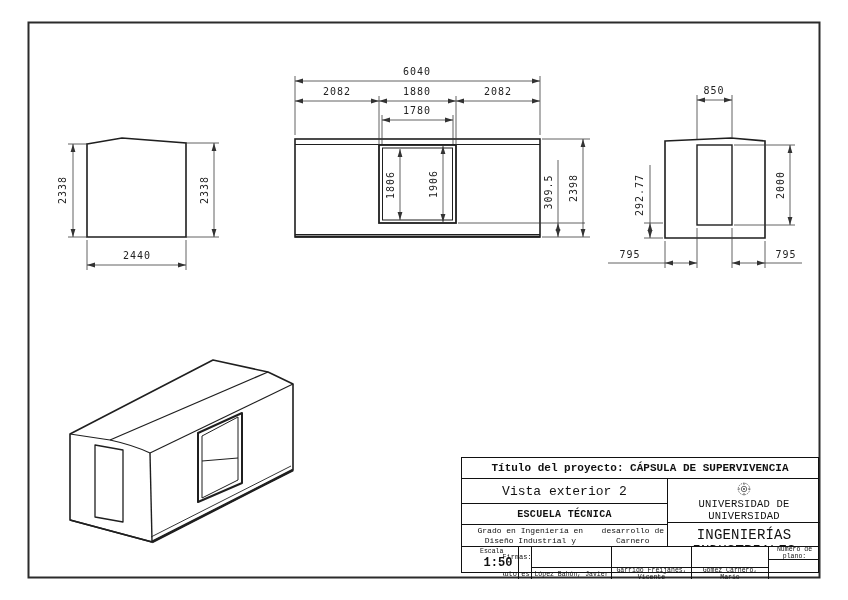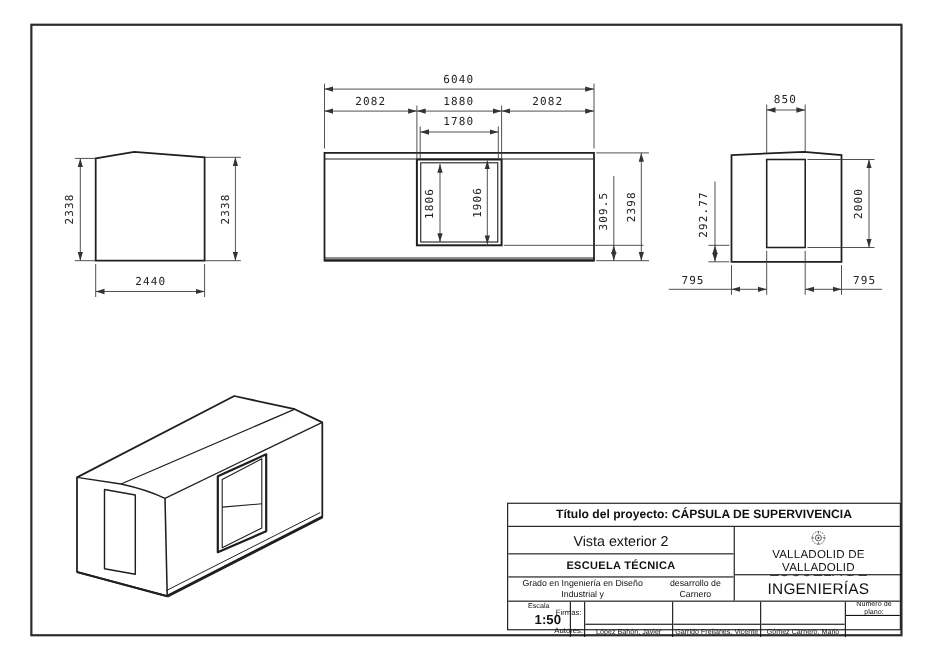--- a/index.html
+++ b/index.html
@@ -5,21 +5,21 @@
   html,body{margin:0;padding:0;background:#ffffff;}
   #sheet{
     position:relative;width:848px;height:600px;background:#ffffff;overflow:hidden;
     font-family:"Liberation Sans",sans-serif;color:#111;
   }
   #drawing{position:absolute;left:0;top:0;}
   svg text{font-family:"DejaVu Sans Mono","Liberation Mono",monospace;font-size:10px;fill:#222;letter-spacing:1px;}
   
   #tblock{
     position:absolute;left:461px;top:457px;width:358px;height:116px;
-    border:1.8px solid #111;box-sizing:border-box;background:#fff;font-family:Liberation Sans, sans-serif;
+    border:1.8px solid #111;box-sizing:border-box;background:#fff;font-family:Liberation Mono, monospace;
   }
   #tblock *{box-sizing:border-box;}
   .tb-abs{position:absolute;}
   .cell{border-color:#111;border-style:solid;border-width:0;display:flex;align-items:center;justify-content:center;text-align:center;overflow:hidden;}
   .row1{left:0;top:0;width:100%;height:21px;border-bottom-width:1.5px;font-size:11px;font-weight:bold;}
   .leftcol{left:0;top:21px;width:206px;height:67px;border-right-width:1.5px;}
   .row2{left:0;top:0;width:100%;height:25px;border-bottom-width:1.5px;font-size:13px;}
   .row3{left:0;top:25px;width:100%;height:21px;border-bottom-width:1.5px;font-size:10px;font-weight:bold;letter-spacing:.3px;}
   .row4{left:0;top:46px;width:100%;height:21px;font-size:8px;line-height:9.5px;flex-direction:row;}
   .rightcol{left:206px;top:21px;width:152px;height:67px;}
@@ -161,21 +161,21 @@
   </div>
 
   <div class="cell tb-abs rightcol" style="display:block;">
     <div class="cell tb-abs univ">
       <svg class="seal" viewBox="0 0 20 20">
         <circle cx="10" cy="10" r="7.2" fill="none" stroke="#444" stroke-width="1" stroke-dasharray="1.6 1.3"></circle>
         <circle cx="10" cy="10" r="3.4" fill="none" stroke="#444" stroke-width="1"></circle>
         <circle cx="10" cy="10" r="1.2" fill="#444"></circle>
         <path d="M10,2.2 L10,5 M10,15 L10,17.8 M2.2,10 L5,10 M15,10 L17.8,10" stroke="#444" stroke-width="1"></path>
       </svg>
-      <span>VALLADOLID DE VALLADOLID</span>
+      <span>UNIVERSIDAD DE UNIVERSIDAD</span>
     </div>
     <div class="cell tb-abs school">ESCUELA DE INGENIERÍAS INDUSTRIALES</div>
   </div>
 
   <div class="cell tb-abs band" style="display:block;">
     <div class="cell tb-abs c-escala" style="display:block;">
       <div class="escala-label">Escala</div>
       <div class="escala-val">1:50</div>
     </div>
     <div class="cell tb-abs c-firmas" style="display:block;">

